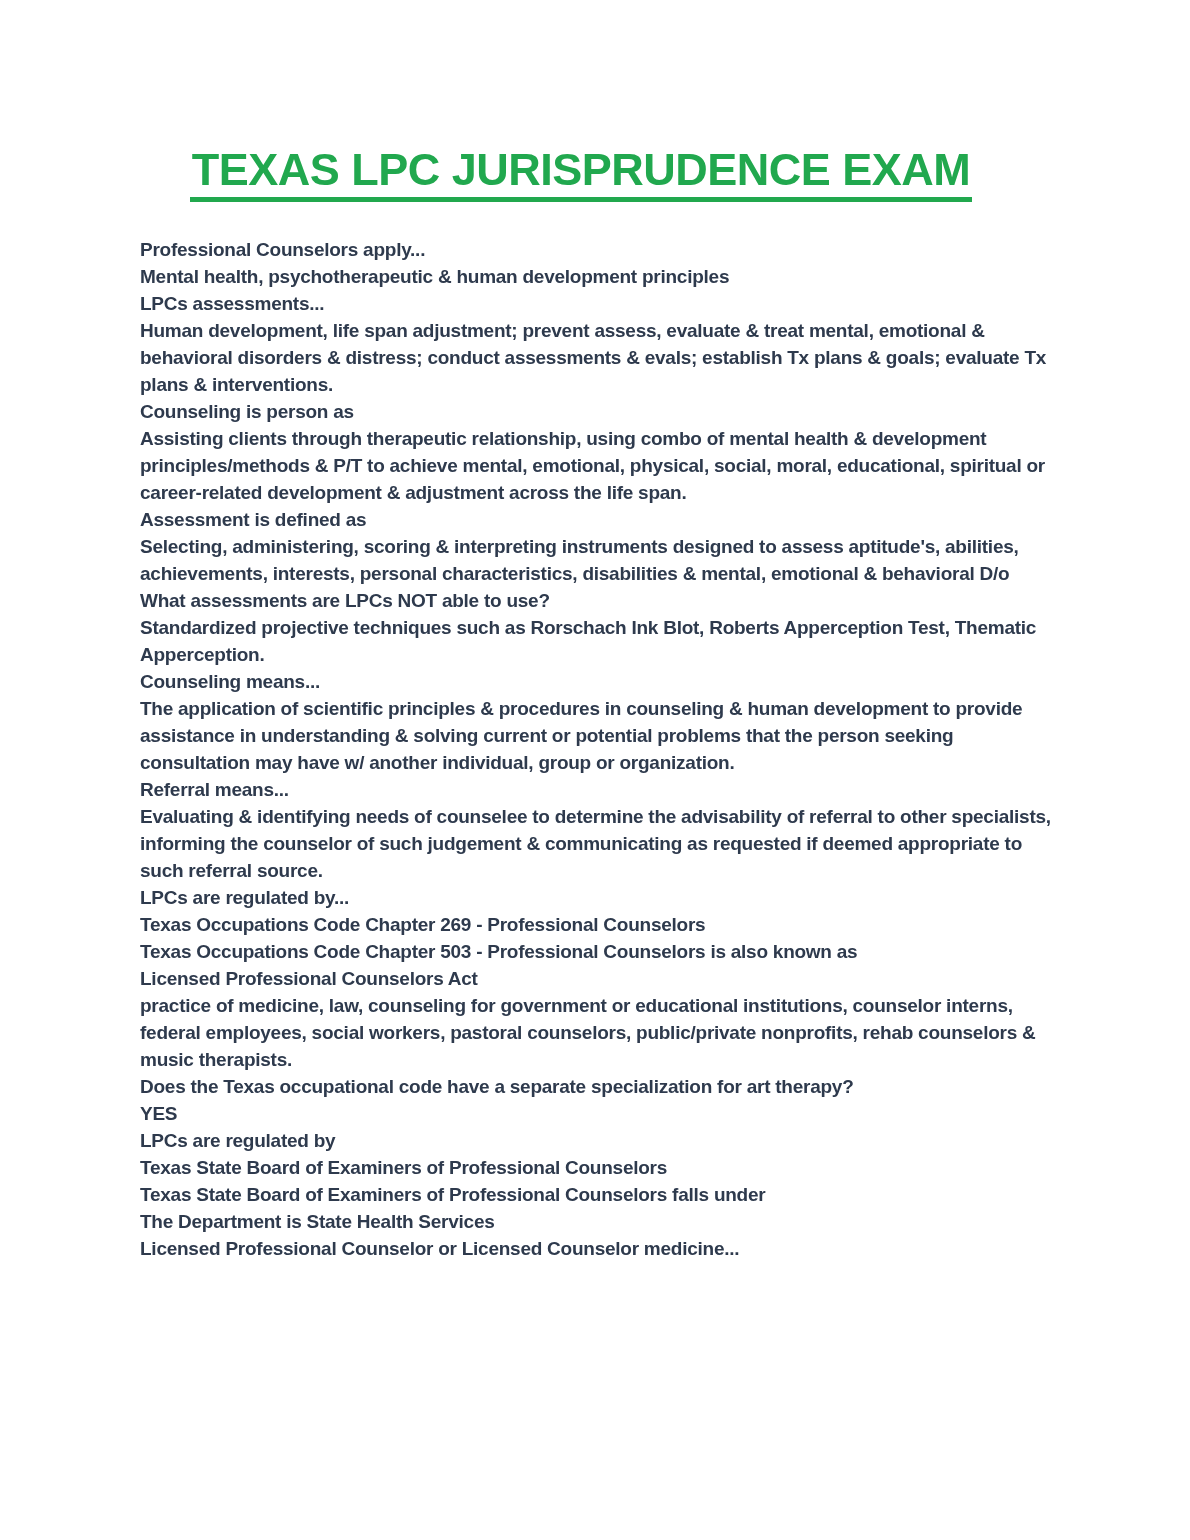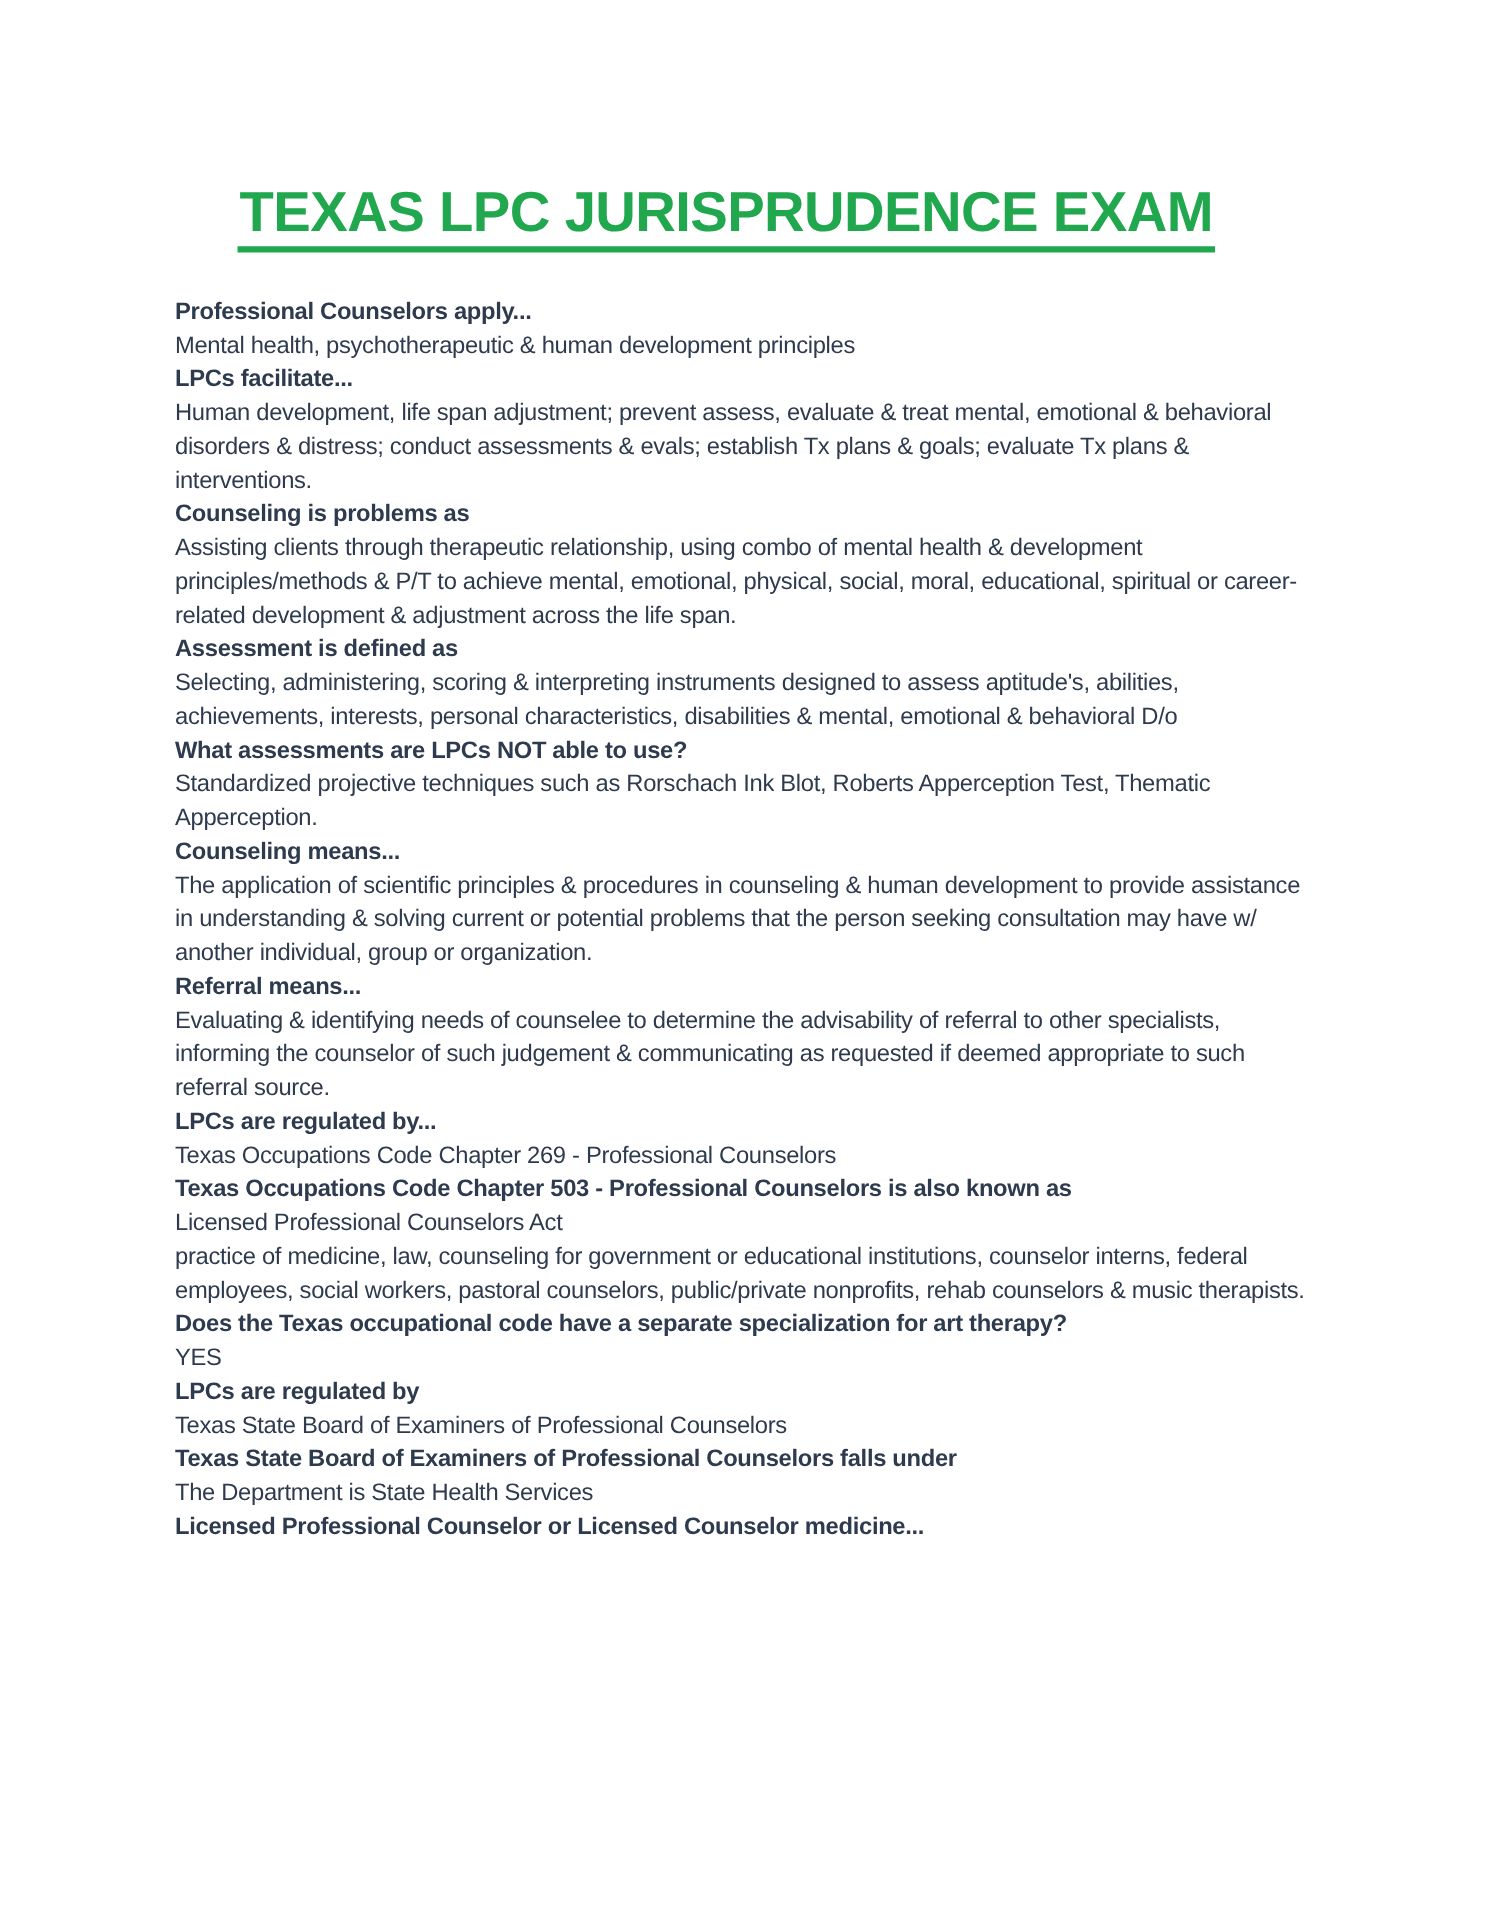--- a/index.html
+++ b/index.html
@@ -40,42 +40,42 @@
     width: 912px;
     font-size: 19px;
     line-height: 27px;
     letter-spacing: -0.25px;
   }
   .card { margin: 0; }
   .q {
     font-weight: bold;
   }
   .a {
-    font-weight: normal;
+    font-weight: bold;
   }
 </style>
 </head>
 <body>
 
 <div class="page">
   <div class="title-wrap">
     <h1 class="doc-title">TEXAS LPC JURISPRUDENCE EXAM</h1>
   </div>
 
   <div class="content">
     <div class="card">
       <div class="q">Professional Counselors apply...</div>
       <div class="a">Mental health, psychotherapeutic &amp; human development principles</div>
     </div>
     <div class="card">
-      <div class="q">LPCs facilitate...</div>
+      <div class="q">LPCs assessments...</div>
       <div class="a">Human development, life span adjustment; prevent assess, evaluate &amp; treat mental, emotional &amp; behavioral disorders &amp; distress; conduct assessments &amp; evals; establish Tx plans &amp; goals; evaluate Tx plans &amp; interventions.</div>
     </div>
     <div class="card">
-      <div class="q">Counseling is problems as</div>
+      <div class="q">Counseling is person as</div>
       <div class="a">Assisting clients through therapeutic relationship, using combo of mental health &amp; development principles/methods &amp; P/T to achieve mental, emotional, physical, social, moral, educational, spiritual or career-related development &amp; adjustment across the life span.</div>
     </div>
     <div class="card">
       <div class="q">Assessment is defined as</div>
       <div class="a">Selecting, administering, scoring &amp; interpreting instruments designed to assess aptitude's, abilities, achievements, interests, personal characteristics, disabilities &amp; mental, emotional &amp; behavioral D/o</div>
     </div>
     <div class="card">
       <div class="q">What assessments are LPCs NOT able to use?</div>
       <div class="a">Standardized projective techniques such as Rorschach Ink Blot, Roberts Apperception Test, Thematic Apperception.</div>
     </div>

